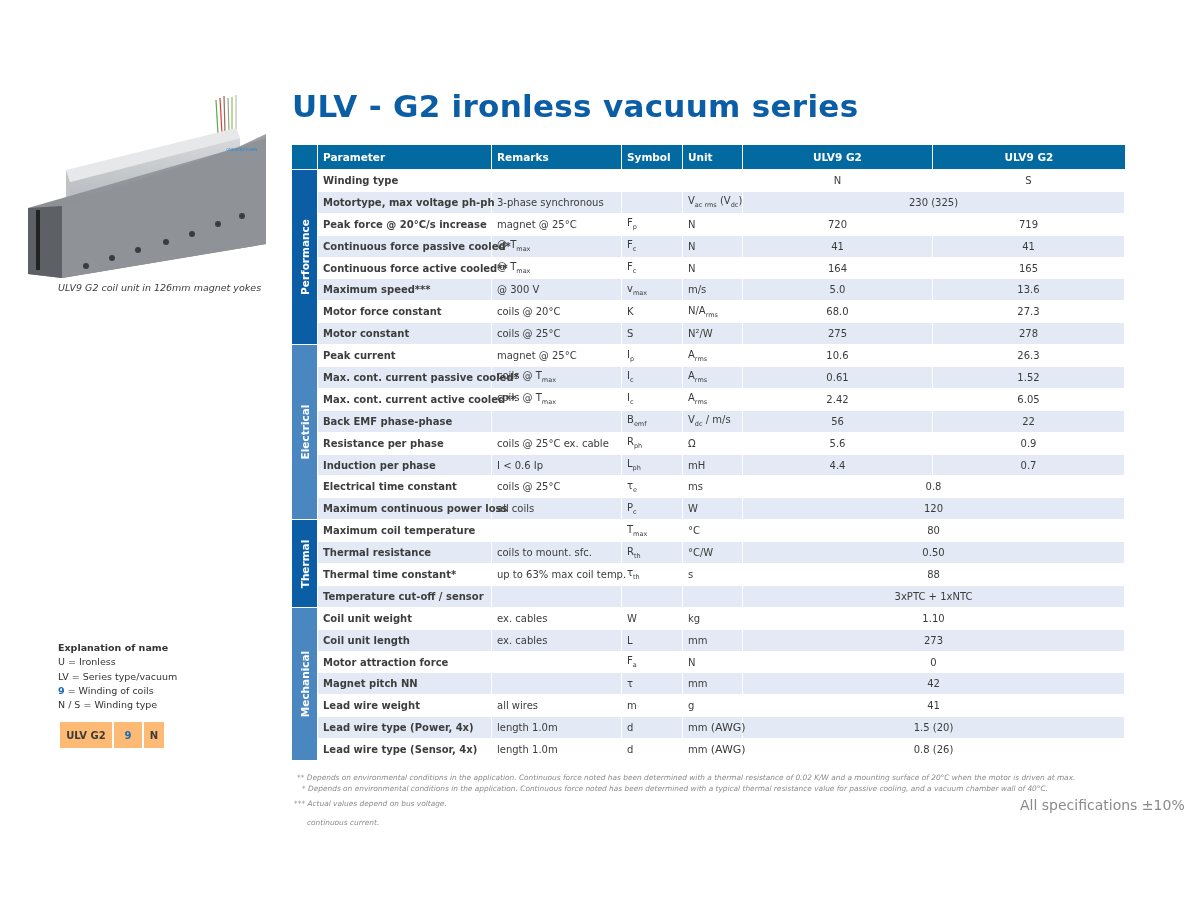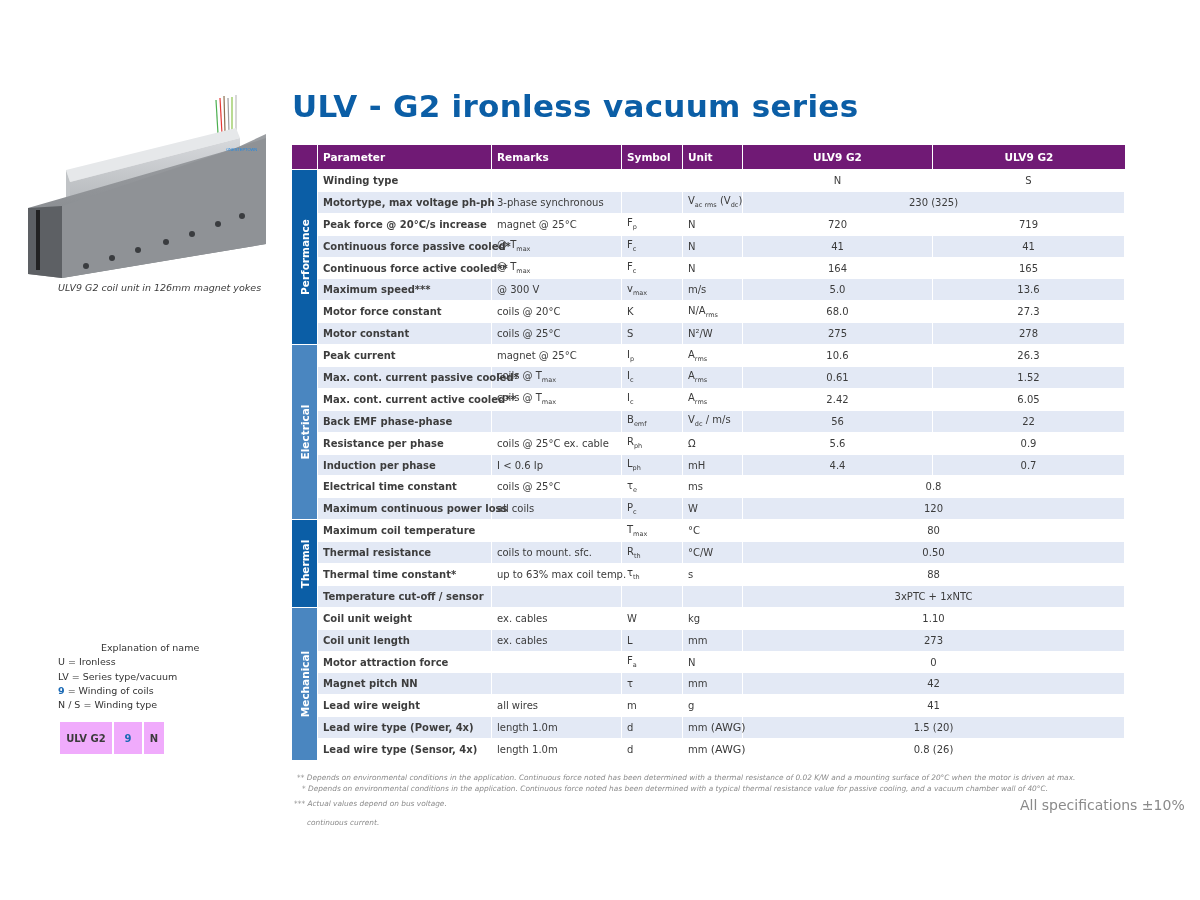--- a/index.html
+++ b/index.html
@@ -7,31 +7,31 @@
   body { position: relative; font-family: "DejaVu Sans", "Liberation Sans", sans-serif; color: #3b3b3b; }
 
   .title { position: absolute; left: 292px; top: 88px; font-size: 31px; font-weight: bold; color: #0b5ea6; letter-spacing: 0.3px; white-space: nowrap; }
 
   
   .product { position: absolute; left: 26px; top: 94px; width: 246px; height: 186px; }
   .caption { position: absolute; left: 58px; top: 282px; font-size: 9.5px; font-style: italic; color: #3b3b3b; white-space: nowrap; }
 
   
   .explain { position: absolute; left: 58px; top: 641px; font-size: 9.5px; line-height: 14.3px; color: #333; }
-  .explain .head { font-weight: normal; margin-left: 43px; }
+  .explain .head { font-weight: bold; }
   .explain .blue { color: #1b6ab5; font-weight: bold; }
   .namebox { position: absolute; left: 60px; top: 722px; display: flex; gap: 2px; }
-  .namebox div { background: #f0abfc; height: 32px; font-size: 10px; font-weight: bold; display: flex; align-items: center; justify-content: center; color: #3b3b3b; }
+  .namebox div { background: #fdba74; height: 26px; font-size: 10px; font-weight: bold; display: flex; align-items: center; justify-content: center; color: #3b3b3b; }
   .namebox .nb1 { width: 52px; }
   .namebox .nb2 { width: 28px; color: #1b6ab5; }
   .namebox .nb3 { width: 20px; }
 
   
   .spec { position: absolute; left: 292px; top: 145px; border-collapse: separate; border-spacing: 0; table-layout: fixed; width: 833px; }
-  .spec th { background: #701a75; color: #fff; font-size: 10.5px; font-weight: bold; height: 24px; text-align: left; padding-left: 5px; border-right: 1px solid #ffffff; }
+  .spec th { background: #0369a1; color: #fff; font-size: 10.5px; font-weight: bold; height: 24px; text-align: left; padding-left: 5px; border-right: 1px solid #ffffff; }
   .spec th.c { text-align: center; padding-left: 0; }
   .spec th:last-child { border-right: none; }
   .spec td { font-size: 10px; height: 21.9px; padding: 0 0 0 5px; border-right: 1px solid #ffffff; border-top: 1px solid #ffffff; white-space: nowrap; color: #3b3b3b; }
   .spec td.p { font-weight: bold; color: #3d3d3d; }
   .spec td.v { text-align: center; padding-left: 0; }
   .spec tr.alt td:not(.sec) { background: #e3e9f5; }
   .spec td.sec { background: #0b5ea6; padding: 0; border-right: 1px solid #fff; position: relative; }
   .spec td.sec.light { background: #4a86c0; }
   .spec td.sec span { position: absolute; left: 50%; top: 50%; transform: translate(-50%, -50%) rotate(-90deg); color: #fff; font-weight: bold; font-size: 10.5px; white-space: nowrap; }
   sub { font-size: 6.5px; vertical-align: -3px; }

